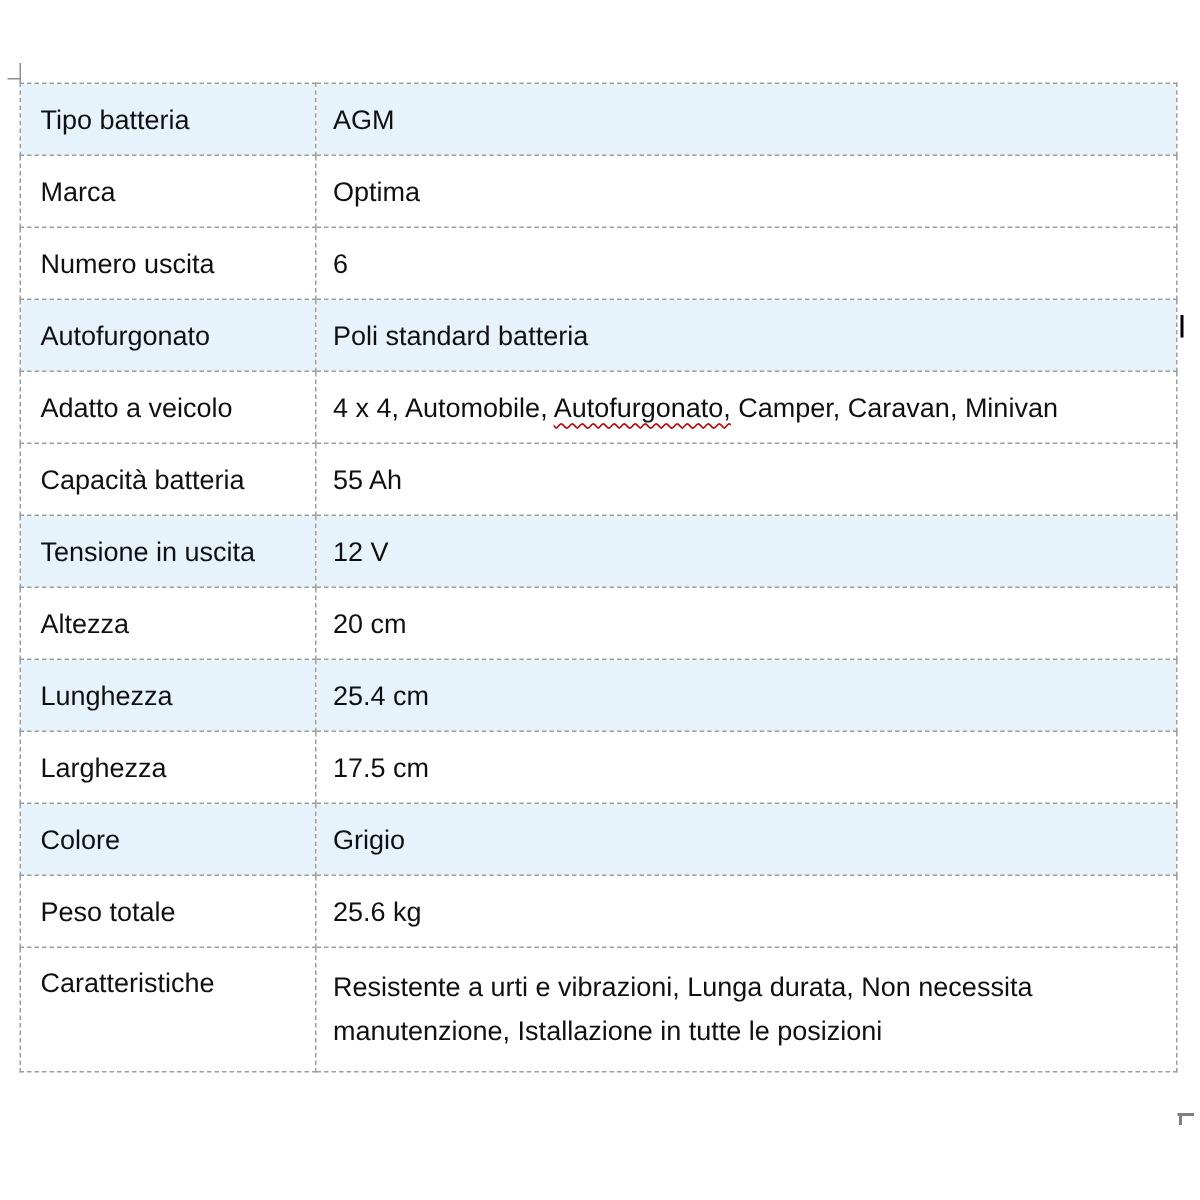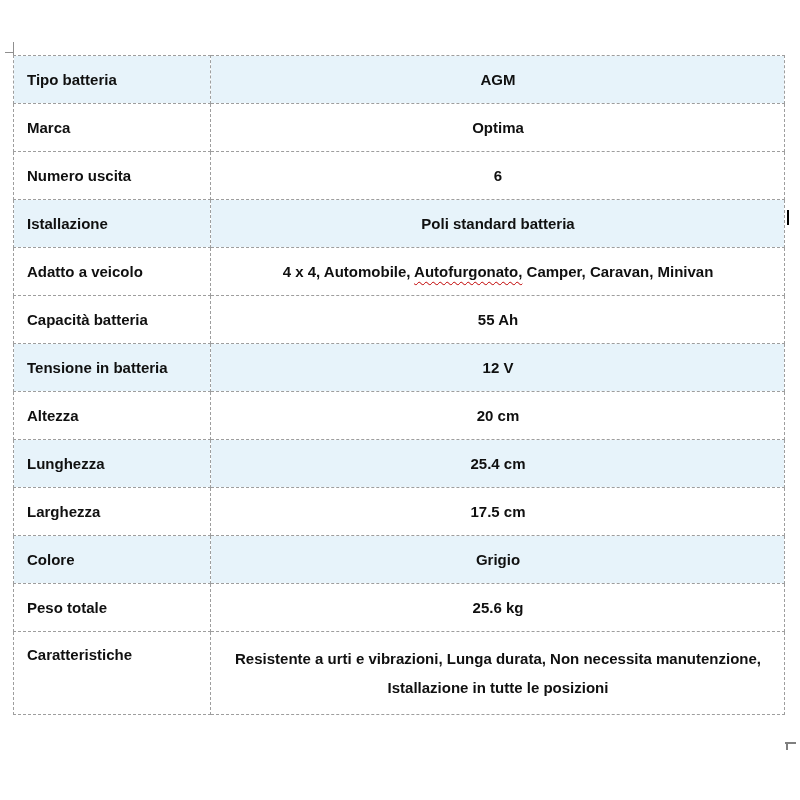--- a/index.html
+++ b/index.html
@@ -15,26 +15,26 @@
   }
   .table-wrap{
     position:absolute;left:13px;top:55px;width:772px;
   }
   table.spec{
     border-collapse:collapse;table-layout:fixed;width:100%;
   }
   table.spec col.c-label{width:197px;}
   table.spec td{
     border:1px dashed var(--grid);
-    font-weight:bold;font-size:15px;line-height:20px;color:var(--ink);
+    font-weight:normal;font-size:18px;line-height:20px;color:var(--ink);
     vertical-align:middle;height:47px;
     overflow:hidden;
   }
   table.spec td.label-cell{padding:0 6px 0 13px;}
-  table.spec td.value-cell{padding:0 10px 0 11px;text-align:center;}
+  table.spec td.value-cell{padding:0 10px 0 11px;}
   tr.hl td{background:var(--accent);}
   tr.tall td{height:69px;}
   tr.tall td.value-cell{line-height:29px;vertical-align:middle;}
   tr.tall td.label-cell{vertical-align:top;padding-top:13px;}
   .squiggle{
     text-decoration:underline;
     text-decoration-style:wavy;
     text-decoration-color:var(--squiggle);
     text-decoration-thickness:1px;
     text-underline-offset:4px;
@@ -68,33 +68,33 @@
         </tr>
         <tr class="">
           <td class="label-cell">Marca</td>
           <td class="value-cell"><span>Optima</span></td>
         </tr>
         <tr class="">
           <td class="label-cell">Numero uscita</td>
           <td class="value-cell"><span>6</span></td>
         </tr>
         <tr class="hl ">
-          <td class="label-cell">Istallazione</td>
+          <td class="label-cell">Autofurgonato</td>
           <td class="value-cell"><span>Poli standard batteria</span></td>
         </tr>
         <tr class="">
           <td class="label-cell">Adatto a veicolo</td>
           <td class="value-cell"><span>4 x 4, Automobile, </span><span class="squiggle">Autofurgonato,</span><span> Camper, Caravan, Minivan</span></td>
         </tr>
         <tr class="">
           <td class="label-cell">Capacità batteria</td>
           <td class="value-cell"><span>55 Ah</span></td>
         </tr>
         <tr class="hl ">
-          <td class="label-cell">Tensione in batteria</td>
+          <td class="label-cell">Tensione in uscita</td>
           <td class="value-cell"><span>12 V</span></td>
         </tr>
         <tr class="">
           <td class="label-cell">Altezza</td>
           <td class="value-cell"><span>20 cm</span></td>
         </tr>
         <tr class="hl ">
           <td class="label-cell">Lunghezza</td>
           <td class="value-cell"><span>25.4 cm</span></td>
         </tr>

